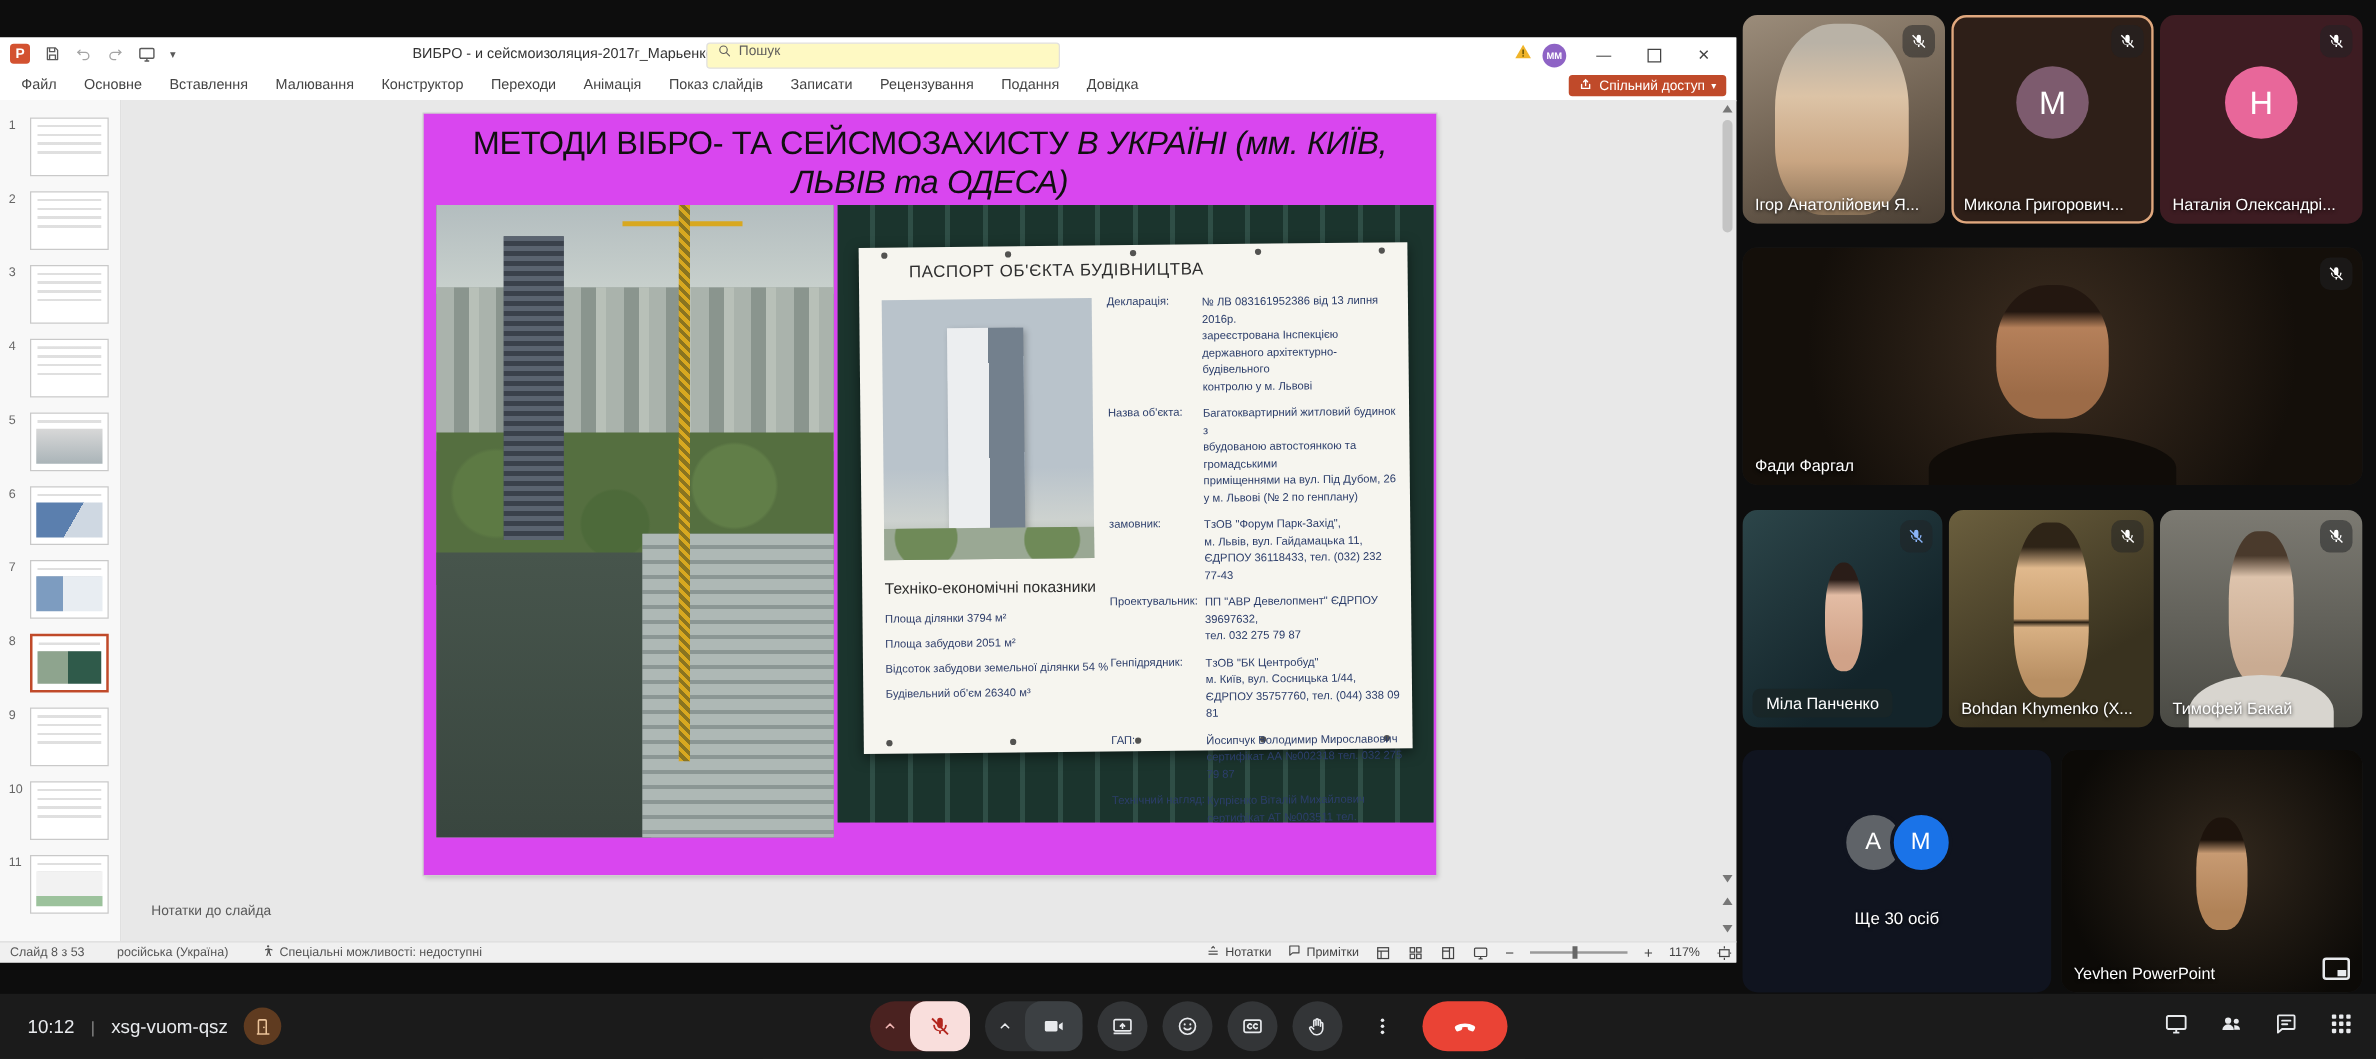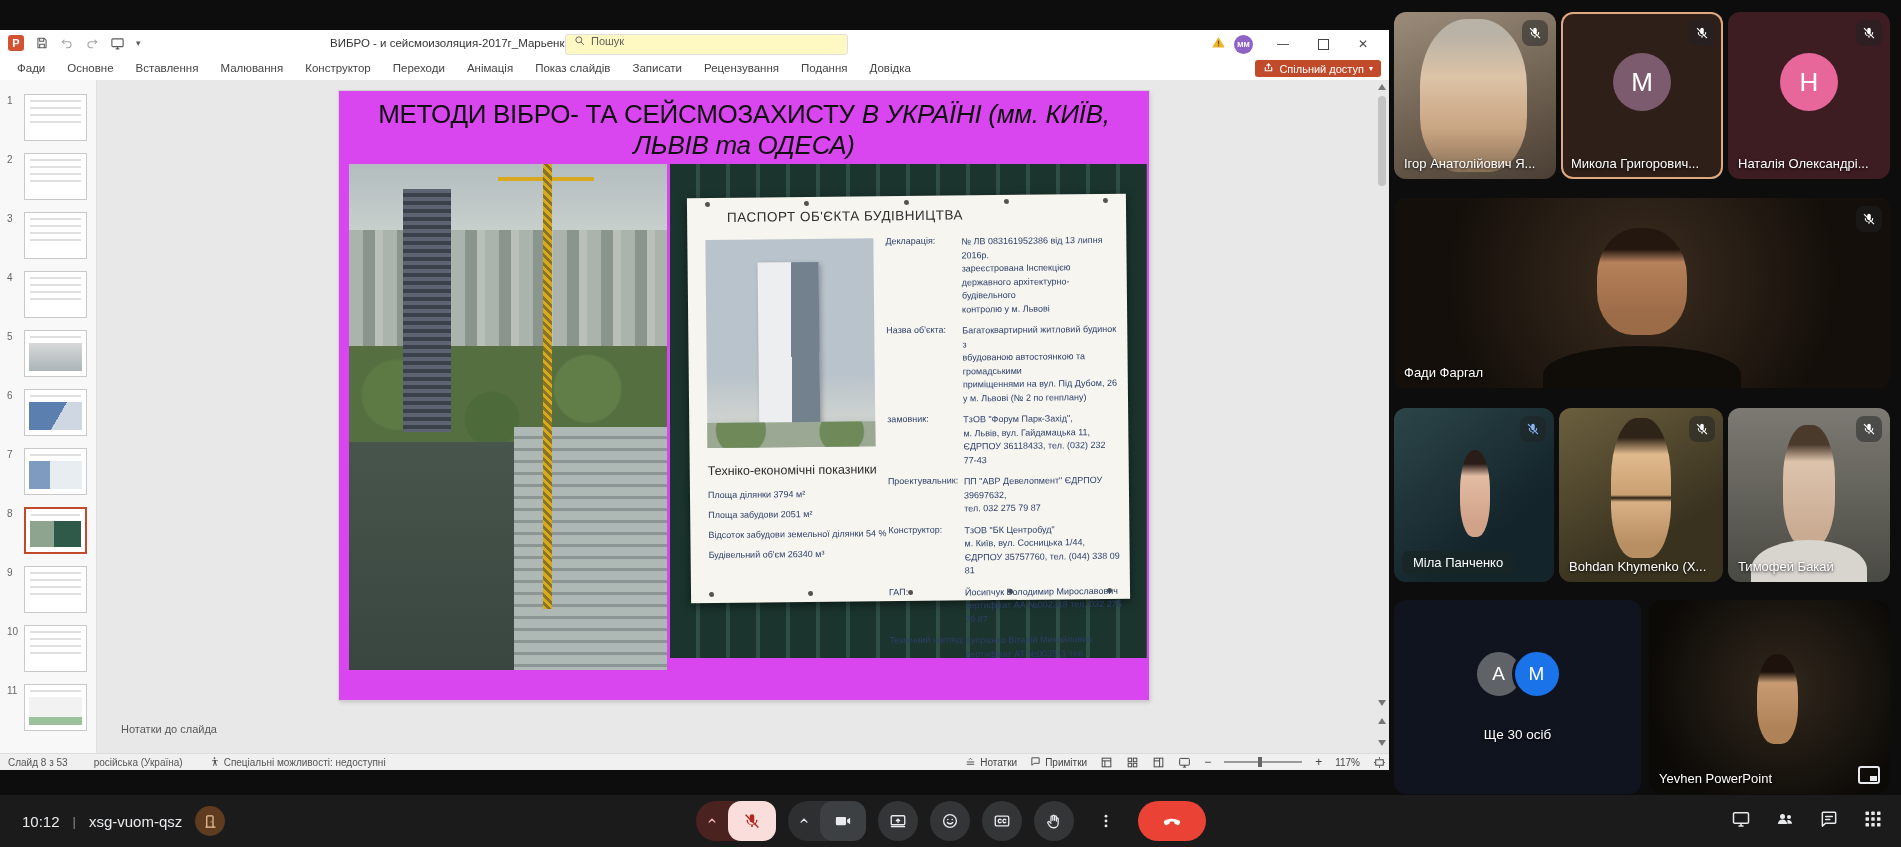--- a/index.html
+++ b/index.html
@@ -206,21 +206,21 @@
         <span class="wbtn">—</span>
         <span class="wbtn">
             <span class="maxbox"></span>
           </span>
         <span class="wbtn">✕</span>
       </div>
     </div>
 
     <div class="ribbon-row">
       <div class="tabs">
-          <span class="tab">Фади</span>
+          <span class="tab">Файл</span>
           <span class="tab">Основне</span>
           <span class="tab">Вставлення</span>
           <span class="tab">Малювання</span>
           <span class="tab">Конструктор</span>
           <span class="tab">Переходи</span>
           <span class="tab">Анімація</span>
           <span class="tab">Показ слайдів</span>
           <span class="tab">Записати</span>
           <span class="tab">Рецензування</span>
           <span class="tab">Подання</span>
@@ -343,21 +343,21 @@
                   <span class="pval">ТзОВ "Форум Парк-Захід",
 м. Львів, вул. Гайдамацька 11,
 ЄДРПОУ 36118433,  тел. (032) 232 77-43</span>
                 </div>
                 <div class="prow">
                   <span class="plabel">Проектувальник:</span>
                   <span class="pval">ПП "АВР Девелопмент" ЄДРПОУ 39697632,
 тел. 032 275 79 87</span>
                 </div>
                 <div class="prow">
-                  <span class="plabel">Конструктор:</span>
+                  <span class="plabel">Генпідрядник:</span>
                   <span class="pval">ТзОВ "БК Центробуд"
 м. Київ, вул. Сосницька 1/44,
 ЄДРПОУ 35757760, тел. (044) 338 09 81</span>
                 </div>
                 <div class="prow">
                   <span class="plabel">ГАП:</span>
                   <span class="pval">Йосипчук Володимир Мирославович
 сертифікат  АА  №002318 тел. 032 275 79 87</span>
                 </div>
                 <div class="prow">

